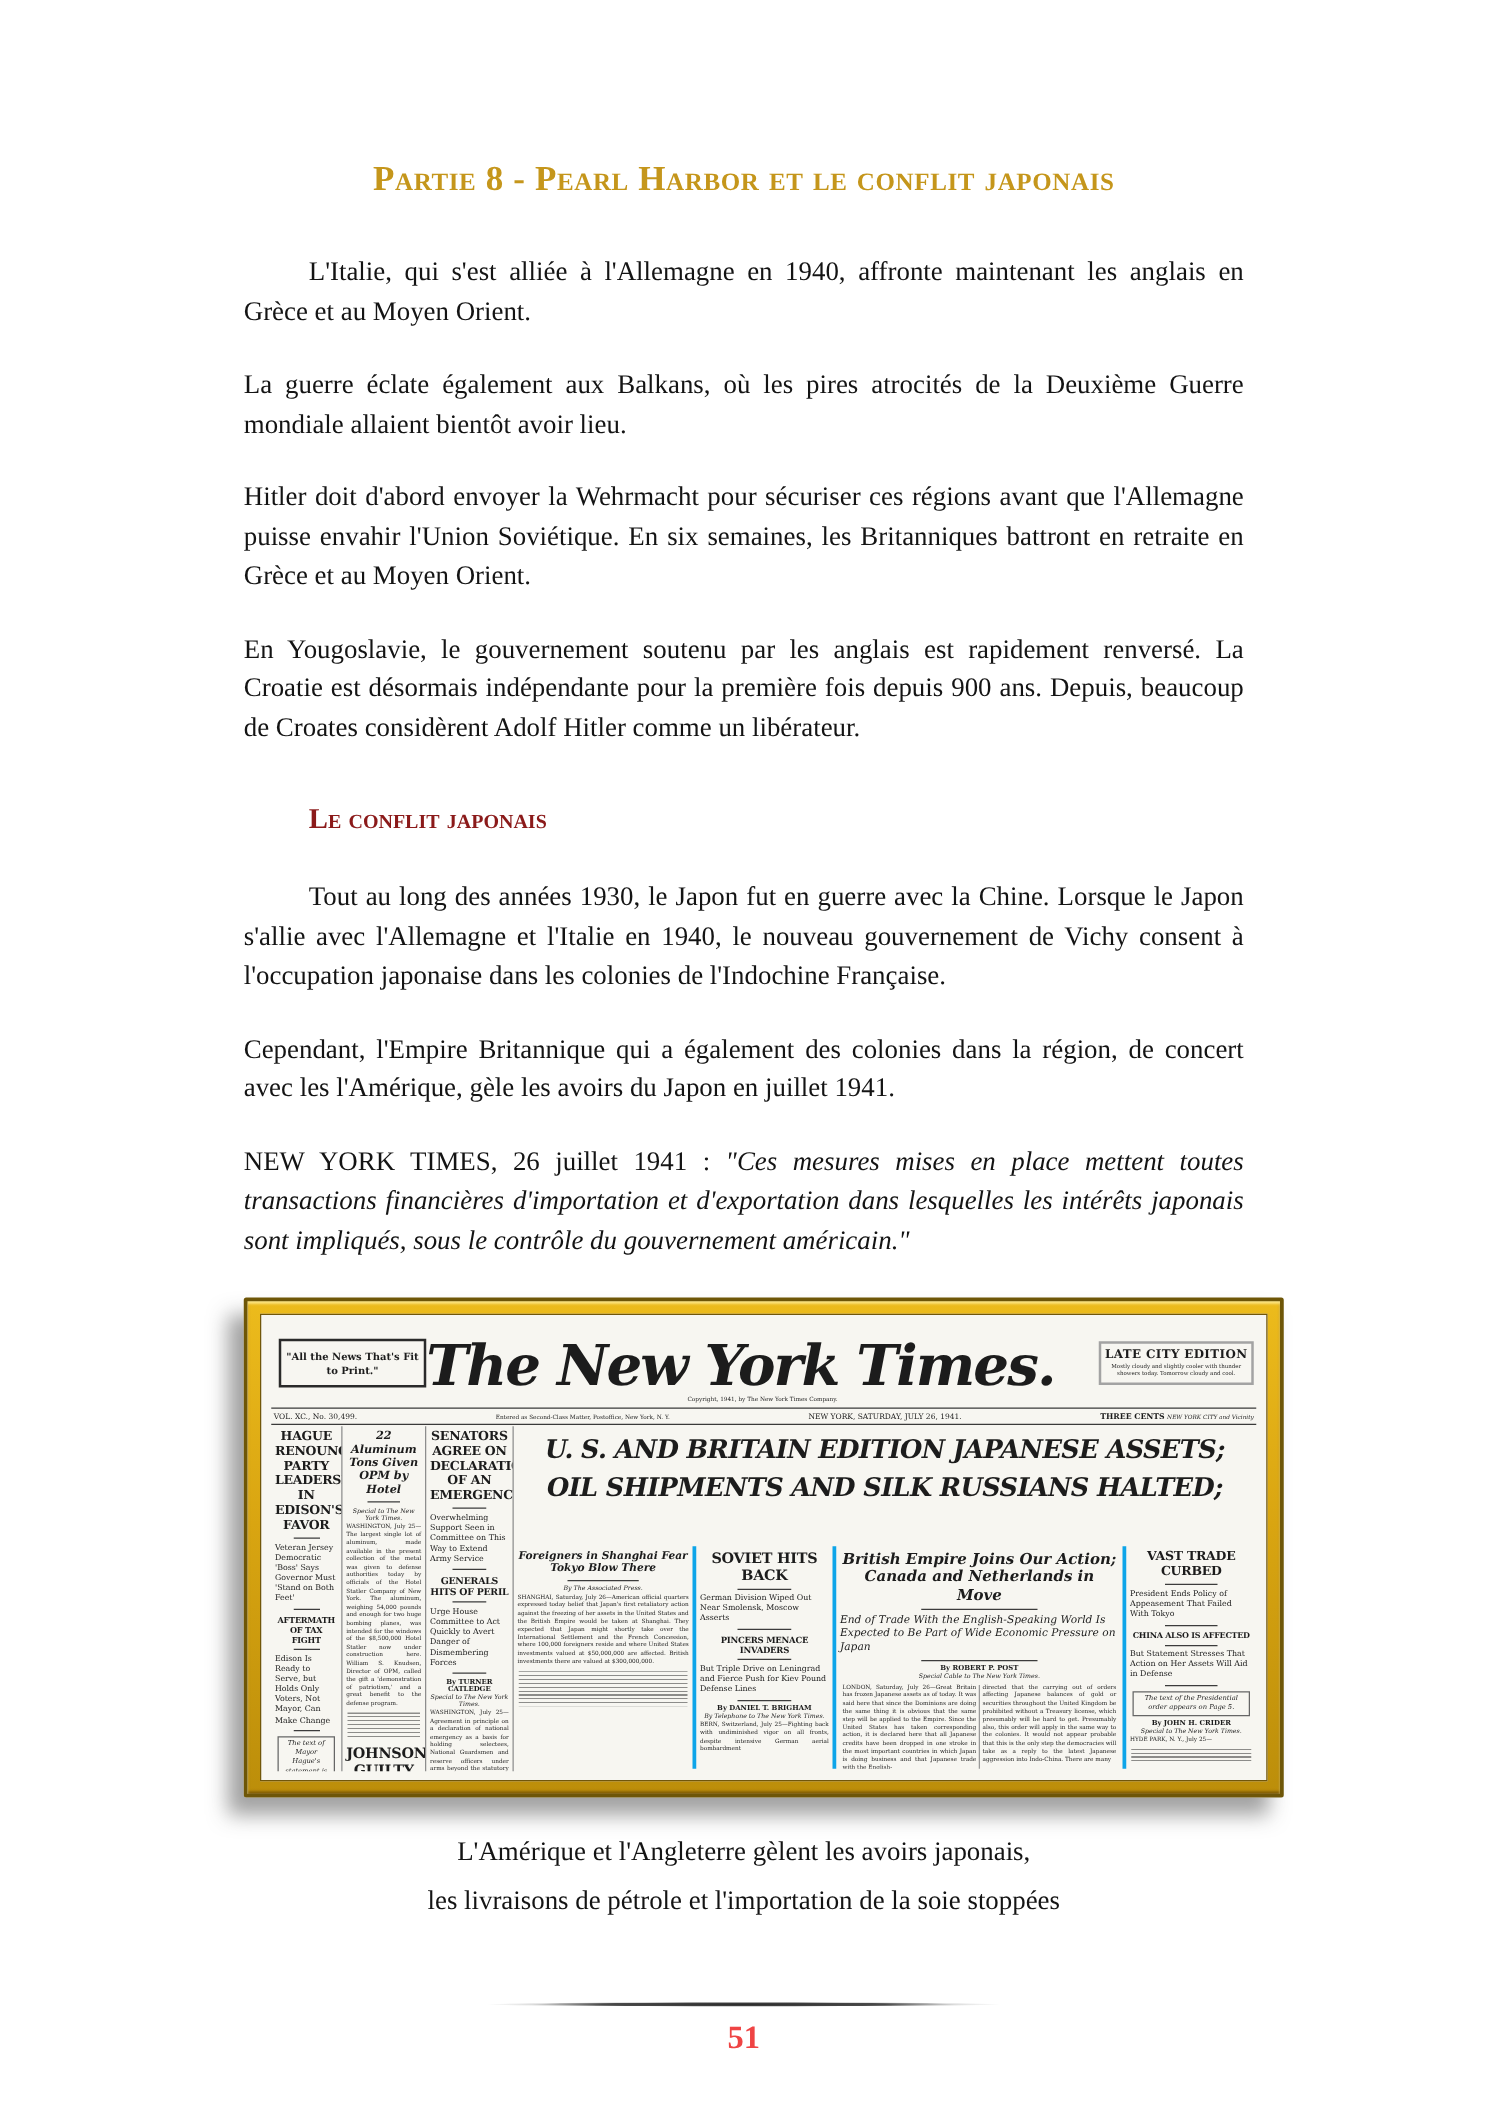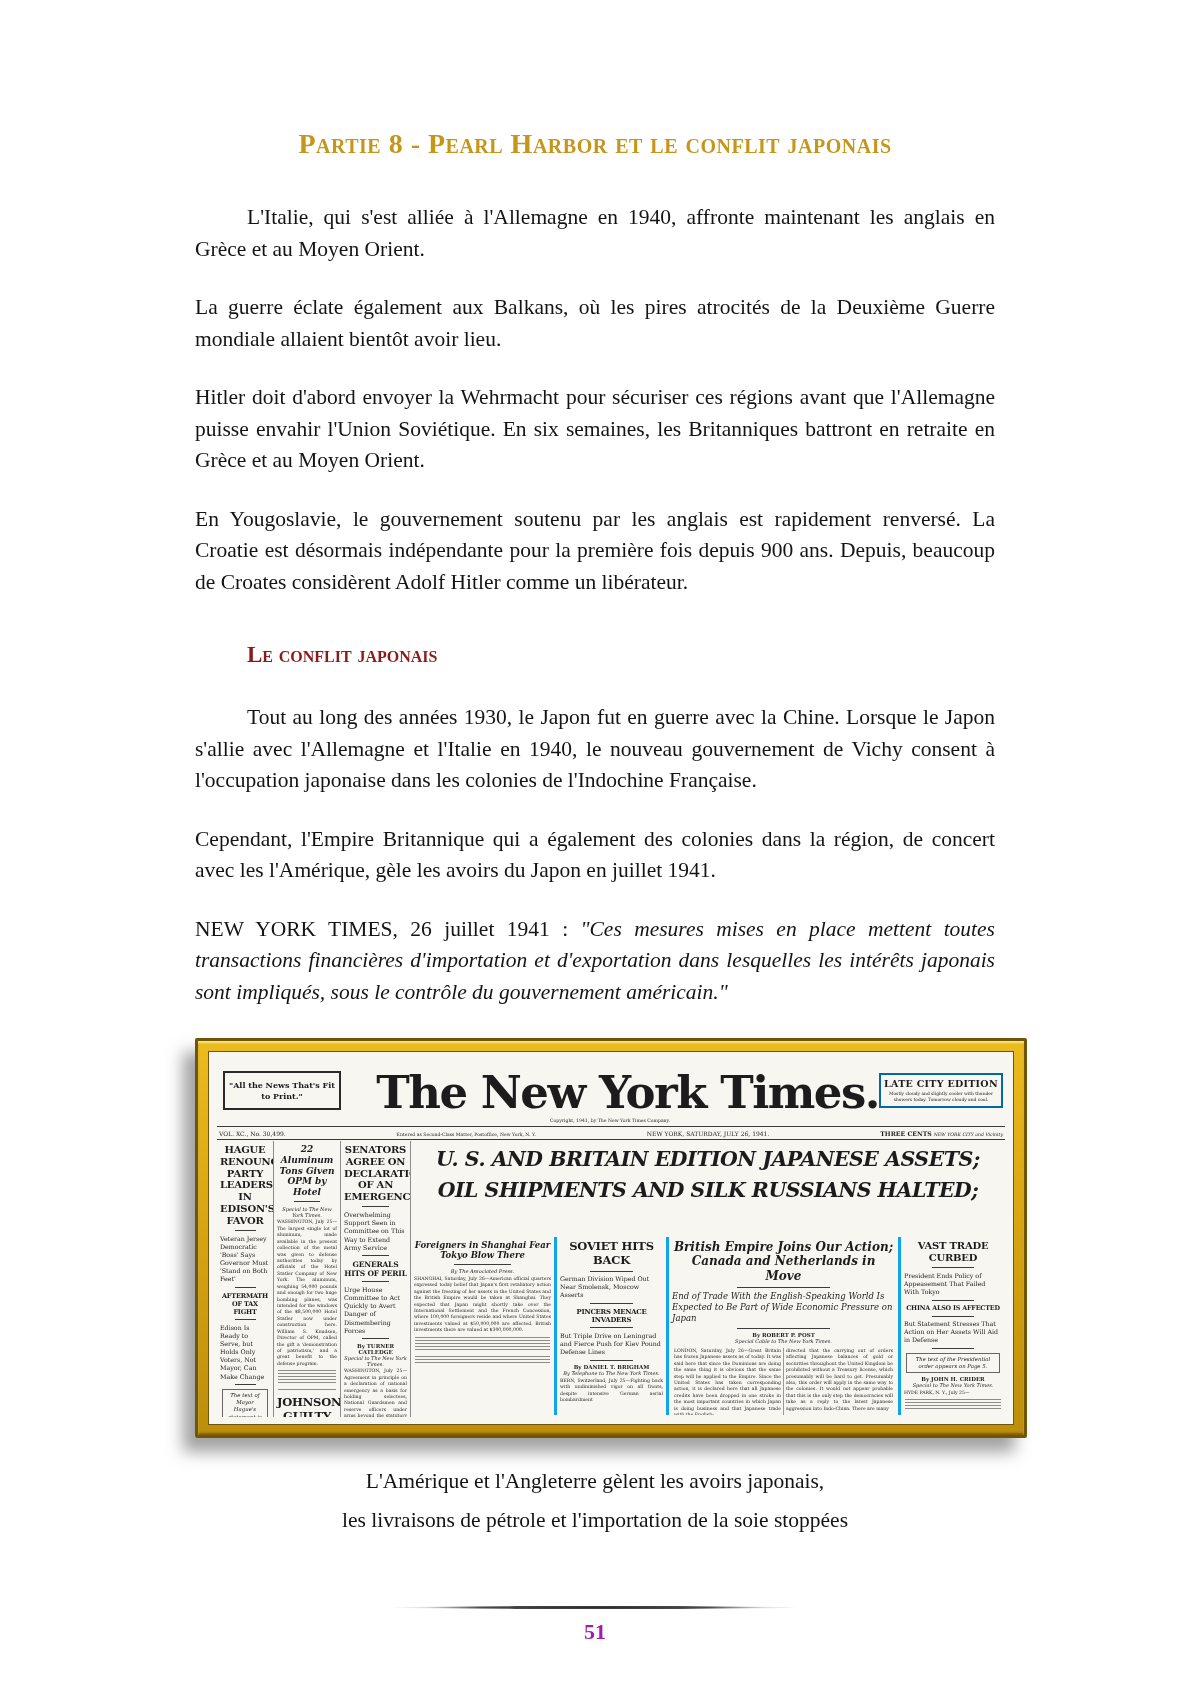--- a/index.html
+++ b/index.html
@@ -40,23 +40,23 @@
   .np {
     box-sizing:border-box; width:806px; height:374px; overflow:hidden;
     background:#f7f6f1; border:1px solid #70560a; padding:6px 8px 0 8px;
     font-family:"DejaVu Serif","Liberation Serif",serif; color:#1c1c1c;
   }
   .np-masthead { display:grid; grid-template-columns:124px 1fr 126px; align-items:center; height:64px; }
   .np-slogan-box {
     border:2px solid #2a2a2a; font-size:8px; font-weight:bold; text-align:center;
     padding:7px 3px; line-height:1.35; margin-left:6px;
   }
-  .np-name { font-size:45px; font-weight:bold; text-align:right; letter-spacing:-1.5px; line-height:1; margin-top:12px; white-space:nowrap; }
+  .np-name { font-size:45px; font-weight:bold; text-align:left; letter-spacing:-1.5px; line-height:1; margin-top:12px; white-space:nowrap;font-style:italic; }
   .np-copy { font-size:4.6px; text-align:center; margin-top:3px; }
-  .np-edition-box { border:2px solid #0369a1; padding:3px 2px; text-align:center; margin-right:2px; }
+  .np-edition-box { border:2px solid #a3a3a3; padding:3px 2px; text-align:center; margin-right:2px; }
   .np-ed-title { font-size:9.5px; font-weight:bold; letter-spacing:0.3px; white-space:nowrap; }
   .np-ed-text { font-size:4.4px; line-height:1.35; margin-top:1.5px; }
   .np-dateline {
     display:flex; justify-content:space-between; align-items:baseline; gap:4px;
     border-top:1.5px solid #3a3a3a; border-bottom:1.5px solid #3a3a3a;
     font-size:6px; padding:2.5px 2px; margin-top:4px; white-space:nowrap;
   }
   .np-dl-price b { font-size:6.2px; }
   .np-dl-price i { font-size:4.6px; }
 
@@ -91,21 +91,21 @@
   .np-cols2 > div:first-child { border-right:1px solid #999; }
 
   
   .fig-caption { margin-top:24px; text-align:center; font-size:21.5px; line-height:39px; color:#141414; }
   .footer { position:absolute; left:0; right:0; bottom:38px; text-align:center; }
   .divider {
     width:412px; height:3px; margin:0 auto;
     background:radial-gradient(ellipse 50% 100% at center, #2b2b2b 0%, #4a4a4a 55%, rgba(120,120,120,0.25) 82%, transparent 100%);
     border-radius:50%;
   }
-  .page-number { margin-top:10px; font-size:22px; font-weight:bold; color:#a21caf; }
+  .page-number { margin-top:10px; font-size:26px; font-weight:bold; color:#ef4444; }
 </style>
 </head>
 <body>
 
 <div class="page">
   <div class="content">
 
     <h1 class="doc-title">Partie 8 - Pearl Harbor et le conflit japonais</h1>
 
     <p class="para indent">L'Italie, qui s'est alliée à l'Allemagne en 1940, affronte maintenant les anglais en Grèce et au Moyen Orient.</p>

